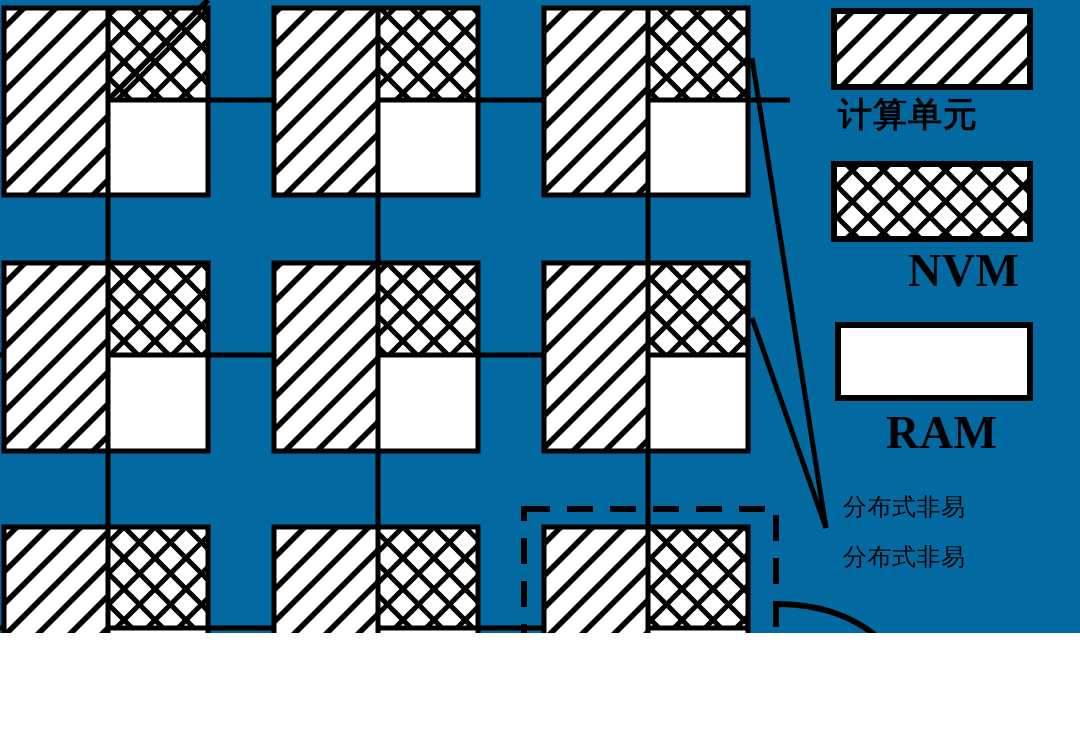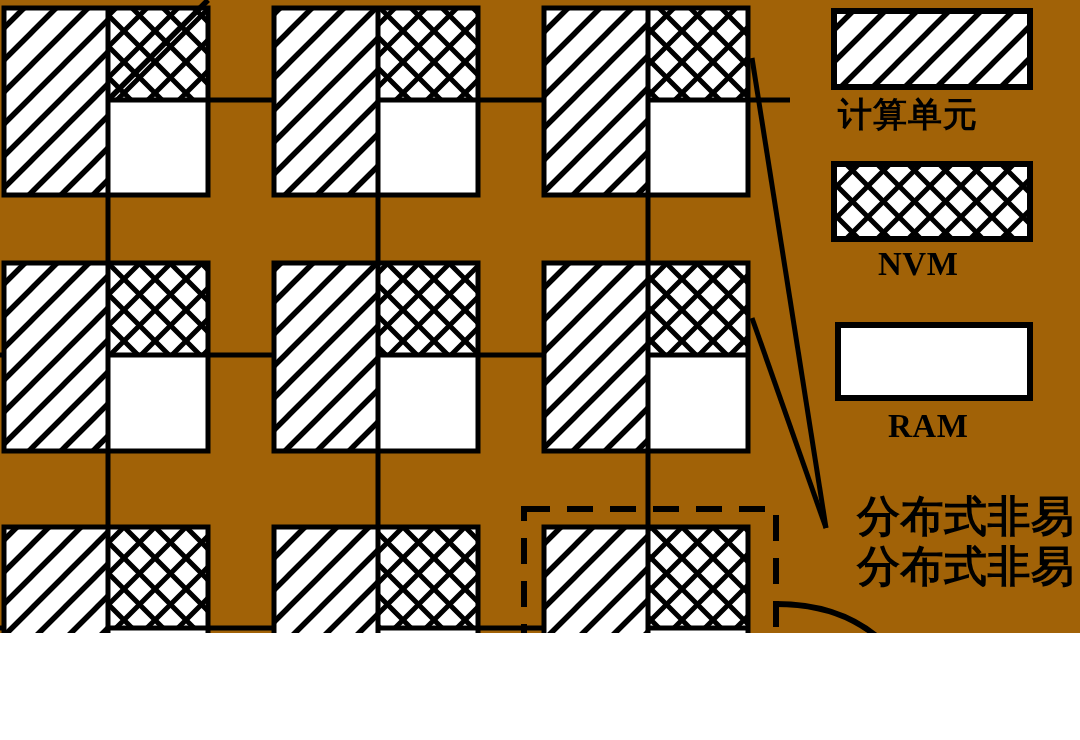--- a/index.html
+++ b/index.html
@@ -8,21 +8,21 @@
     padding: 0;
     background: #ffffff;
   }
   body {
     font-family: "Liberation Serif", "DejaVu Serif", serif;
   }
   #diagram-root {
     position: relative;
     width: 1080px;
     height: 633px;
-    background: #a16207;
+    background: #0369a1;
     overflow: hidden;
   }
   #diagram-svg {
     position: absolute;
     top: 0;
     left: 0;
     width: 1080px;
     height: 740px;
     display: block;
   }
@@ -34,39 +34,39 @@
   }
   .lbl-cn {
     font-family: "DejaVu Sans", "Liberation Sans", sans-serif;
     font-weight: 700;
     font-size: 34px;
     letter-spacing: 1px;
   }
   .lbl-en {
     font-family: "Liberation Serif", "DejaVu Serif", serif;
     font-weight: 700;
-    font-size: 33px;
+    font-size: 46px;
     letter-spacing: 0.5px;
+    margin-left: 30px;
   }
   .lbl-anno {
     font-family: "DejaVu Sans", "Liberation Sans", sans-serif;
-    font-weight: 700;
-    font-size: 43px;
+    font-weight: 400;
+    font-size: 24px;
     letter-spacing: 0.5px;
-    margin-left: 14px;
   }
   .lbl-core {
     font-family: "DejaVu Sans", "Liberation Sans", sans-serif;
     font-weight: 700;
     font-size: 36px;
     letter-spacing: 0.5px;
   }
   #legend-compute-label { left: 838px; top: 97px; }
   #legend-nvm-label     { left: 878px; top: 248px; }
-  #legend-ram-label     { left: 888px; top: 410px; }
+  #legend-ram-label     { left: 856px; top: 410px; }
   #anno-nvm-line1       { left: 843px; top: 495px; }
   #anno-nvm-line2       { left: 843px; top: 545px; }
   #anno-core-label      { left: 786px; top: 665px; text-decoration: underline; }
 
   
   #watermark {
     position: absolute;
     left: 848px;
     top: 660px;
     width: 210px;

